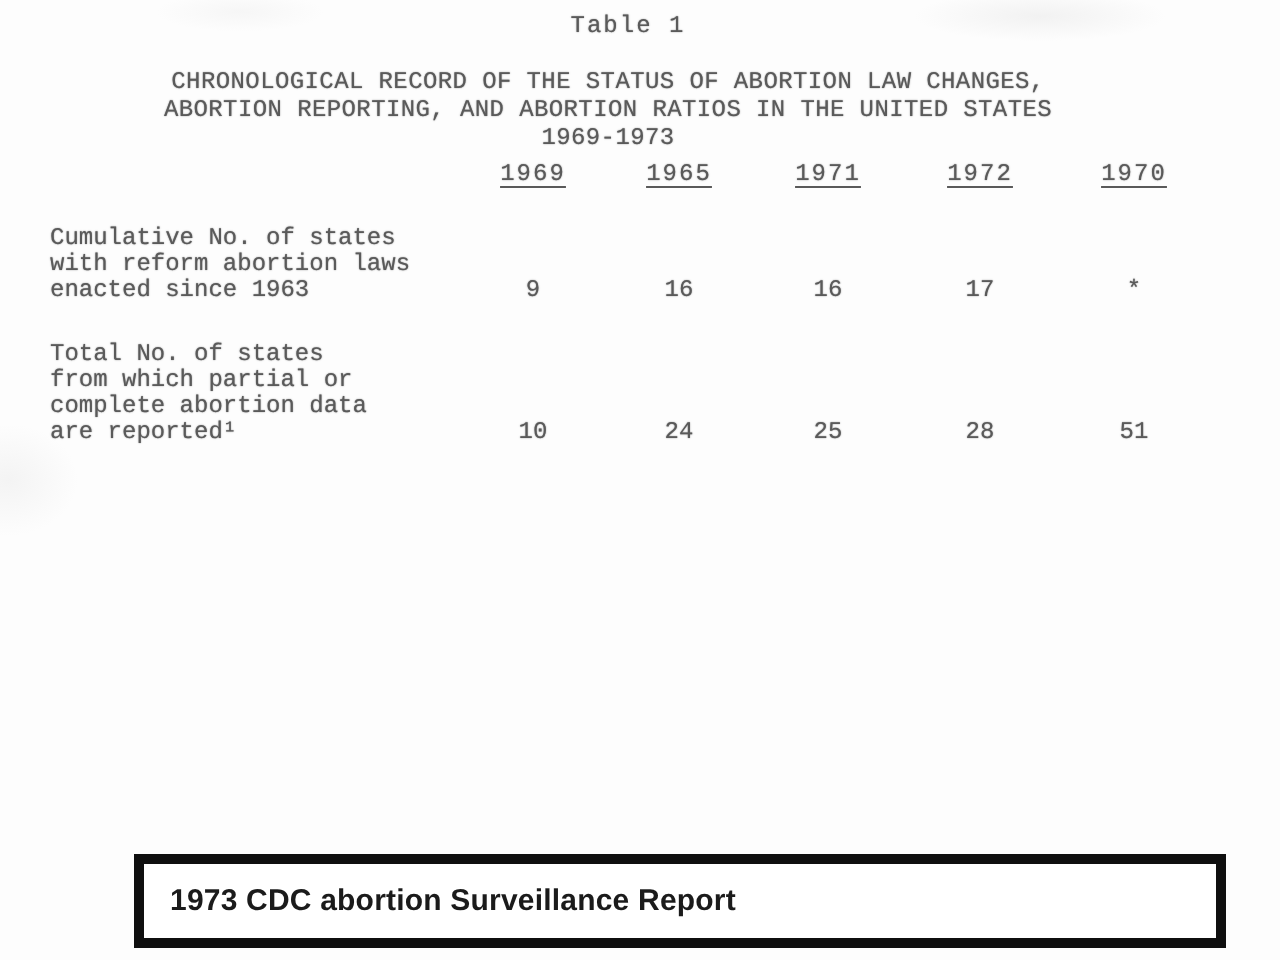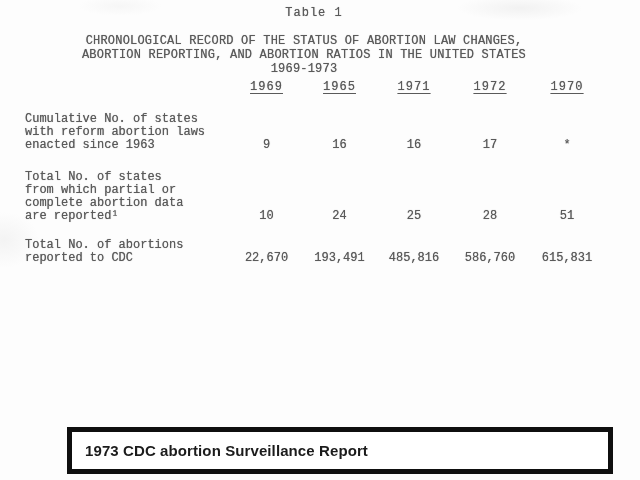--- a/index.html
+++ b/index.html
@@ -127,29 +127,20 @@
         <td class="row-label">Total No. of states
 from which partial or
 complete abortion data
 are reported¹</td>
         <td class="val">10</td>
         <td class="val">24</td>
         <td class="val">25</td>
         <td class="val">28</td>
         <td class="val">51</td>
       </tr>
-      <tr class="r5">
-        <td class="row-label">Total No. of abortions
-reported to CDC</td>
-        <td class="val">22,670</td>
-        <td class="val">193,491</td>
-        <td class="val">485,816</td>
-        <td class="val">586,760</td>
-        <td class="val">615,831</td>
-      </tr>
     </tbody>
   </table>
 
   <div class="caption-box">
     <div class="caption-text">1973 CDC abortion Surveillance Report</div>
   </div>
 
 </div>
 
 </body></html>

